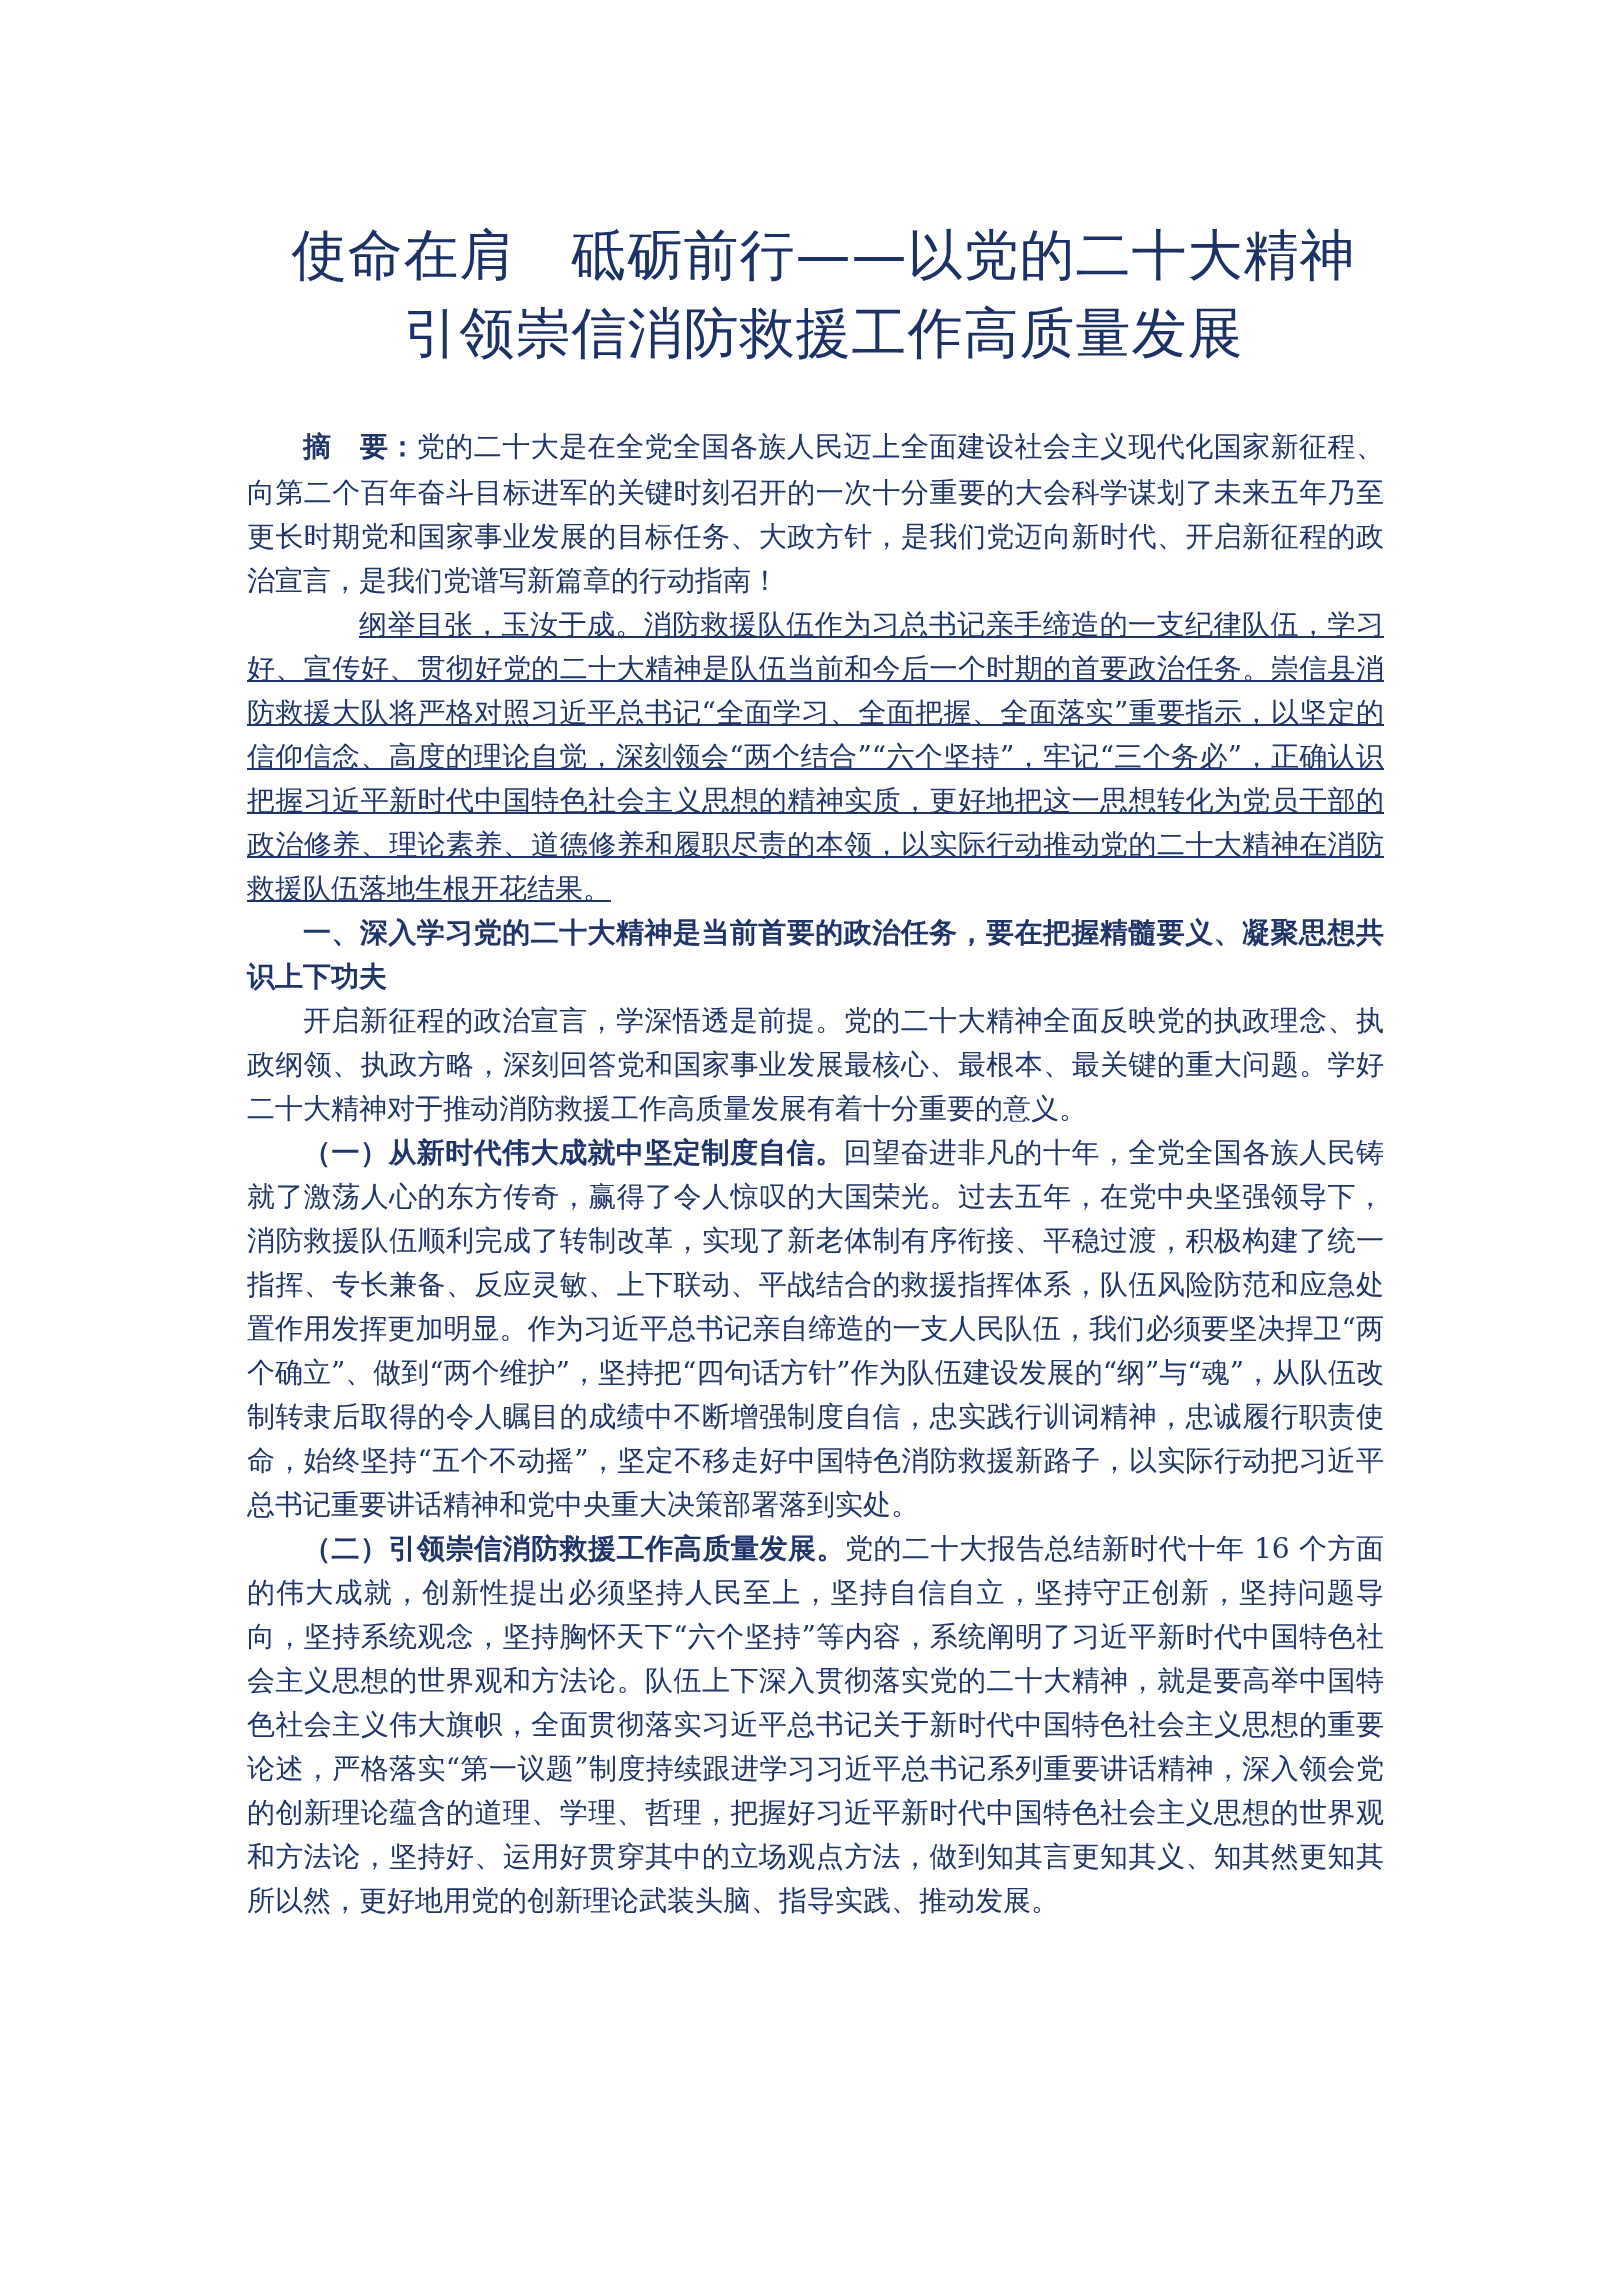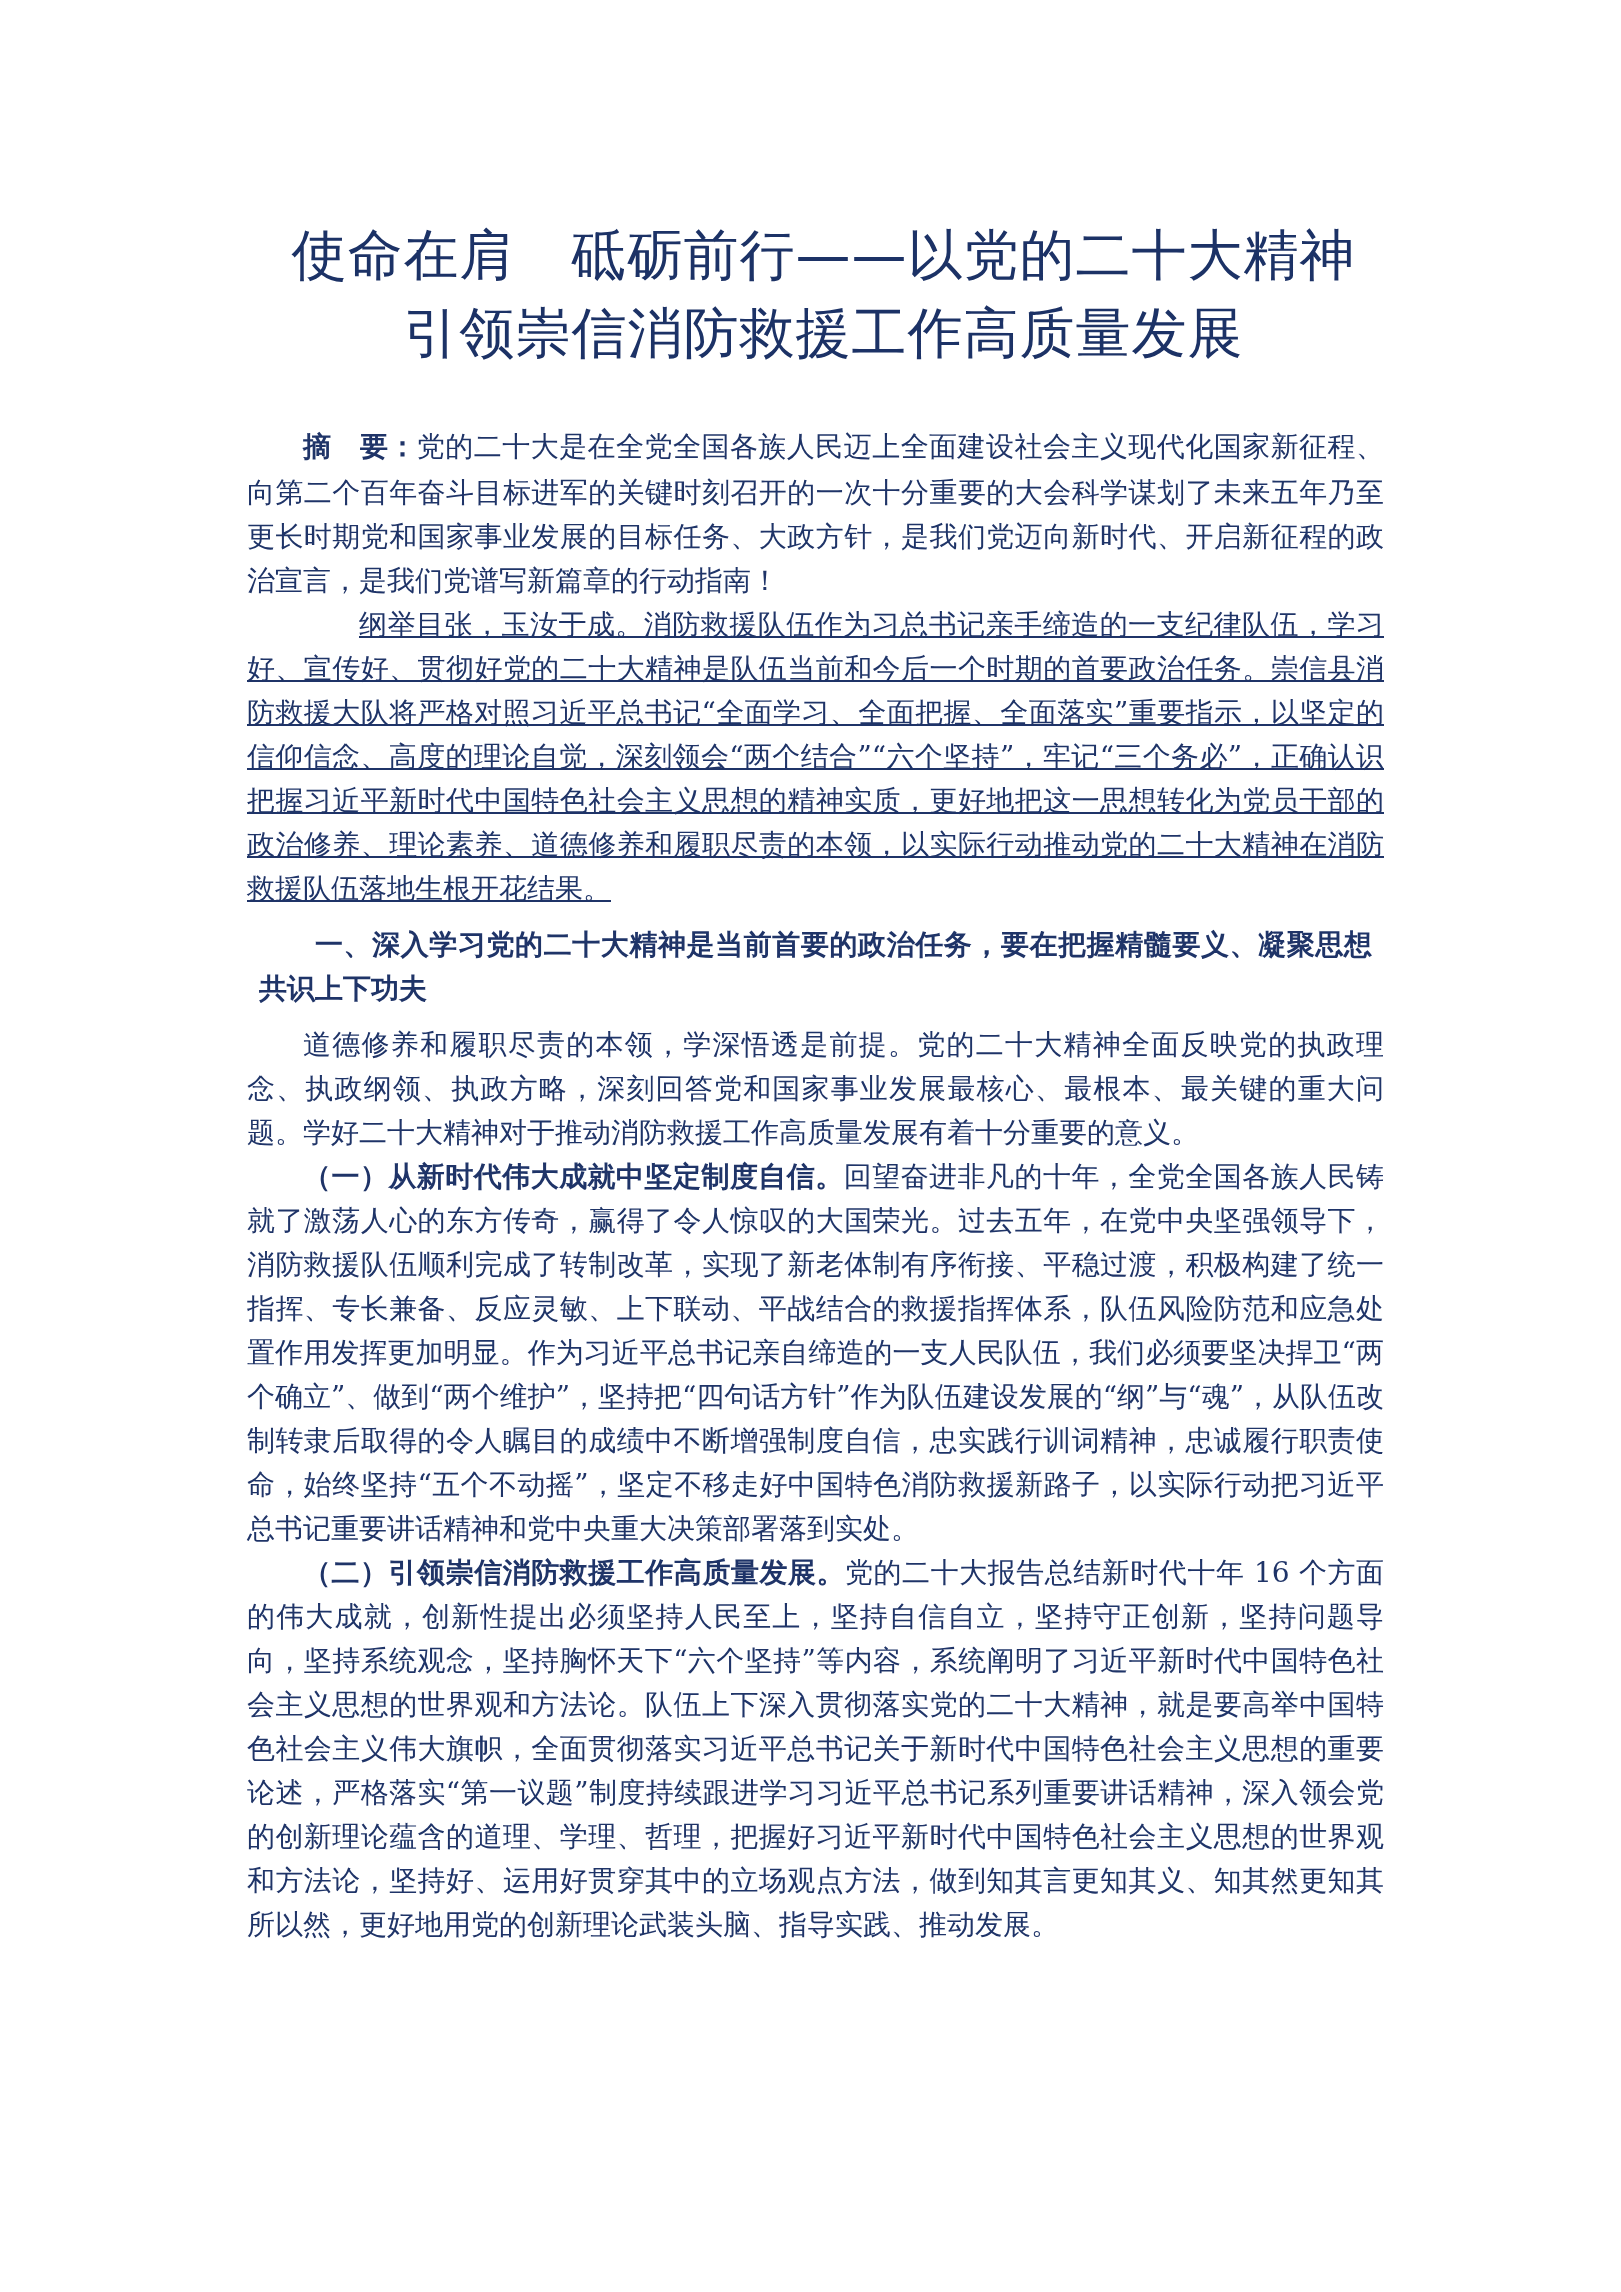--- a/index.html
+++ b/index.html
@@ -50,21 +50,21 @@
       margin: 0;
       text-indent: 2em;
     }
     .body p.indent-wide { text-indent: 4em; text-decoration: underline; }
     .body .label {
       font-weight: bold;
       font-family: Liberation Mono, monospace;
       letter-spacing: 0;
     }
     .body h2 {
-      margin: 12px;
+      margin: 0;
       font-size: 28px;
       line-height: 44px;
       font-weight: bold;
       font-family: "DejaVu Sans", "Liberation Sans", sans-serif;
       text-indent: 2em;
       text-align: justify;
     }
     .body .lead {
       font-weight: bold;
       font-family: "DejaVu Sans", "Liberation Sans", sans-serif;
@@ -81,21 +81,21 @@
   </h1>
 
   <div class="body">
 
     <p style="text-indent:2em;"><span class="label">摘　要：</span><span>党的二十大是在全党全国各族人民迈上全面建设社会主义现代化国家新征程、向第二个百年奋斗目标进军的关键时刻召开的一次十分重要的大会科学谋划了未来五年乃至更长时期党和国家事业发展的目标任务、大政方针，是我们党迈向新时代、开启新征程的政治宣言，是我们党谱写新篇章的行动指南！</span></p>
 
     <p class="indent-wide">纲举目张，玉汝于成。消防救援队伍作为习总书记亲手缔造的一支纪律队伍，学习好、宣传好、贯彻好党的二十大精神是队伍当前和今后一个时期的首要政治任务。崇信县消防救援大队将严格对照习近平总书记“全面学习、全面把握、全面落实”重要指示，以坚定的信仰信念、高度的理论自觉，深刻领会“两个结合”“六个坚持”，牢记“三个务必”，正确认识把握习近平新时代中国特色社会主义思想的精神实质，更好地把这一思想转化为党员干部的政治修养、理论素养、道德修养和履职尽责的本领，以实际行动推动党的二十大精神在消防救援队伍落地生根开花结果。</p>
 
     <h2>一、深入学习党的二十大精神是当前首要的政治任务，要在把握精髓要义、凝聚思想共识上下功夫</h2>
 
-    <p>道德修养和履职尽责的本领，学深悟透是前提。党的二十大精神全面反映党的执政理念、执政纲领、执政方略，深刻回答党和国家事业发展最核心、最根本、最关键的重大问题。学好二十大精神对于推动消防救援工作高质量发展有着十分重要的意义。</p>
+    <p>开启新征程的政治宣言，学深悟透是前提。党的二十大精神全面反映党的执政理念、执政纲领、执政方略，深刻回答党和国家事业发展最核心、最根本、最关键的重大问题。学好二十大精神对于推动消防救援工作高质量发展有着十分重要的意义。</p>
 
     <p><span class="lead">（一）从新时代伟大成就中坚定制度自信。</span><span>回望奋进非凡的十年，全党全国各族人民铸就了激荡人心的东方传奇，赢得了令人惊叹的大国荣光。过去五年，在党中央坚强领导下，消防救援队伍顺利完成了转制改革，实现了新老体制有序衔接、平稳过渡，积极构建了统一指挥、专长兼备、反应灵敏、上下联动、平战结合的救援指挥体系，队伍风险防范和应急处置作用发挥更加明显。作为习近平总书记亲自缔造的一支人民队伍，我们必须要坚决捍卫“两个确立”、做到“两个维护”，坚持把“四句话方针”作为队伍建设发展的“纲”与“魂”，从队伍改制转隶后取得的令人瞩目的成绩中不断增强制度自信，忠实践行训词精神，忠诚履行职责使命，始终坚持“五个不动摇”，坚定不移走好中国特色消防救援新路子，以实际行动把习近平总书记重要讲话精神和党中央重大决策部署落到实处。</span></p>
 
     <p><span class="lead">（二）引领崇信消防救援工作高质量发展。</span><span>党的二十大报告总结新时代十年 16 个方面的伟大成就，创新性提出必须坚持人民至上，坚持自信自立，坚持守正创新，坚持问题导向，坚持系统观念，坚持胸怀天下“六个坚持”等内容，系统阐明了习近平新时代中国特色社会主义思想的世界观和方法论。队伍上下深入贯彻落实党的二十大精神，就是要高举中国特色社会主义伟大旗帜，全面贯彻落实习近平总书记关于新时代中国特色社会主义思想的重要论述，严格落实“第一议题”制度持续跟进学习习近平总书记系列重要讲话精神，深入领会党的创新理论蕴含的道理、学理、哲理，把握好习近平新时代中国特色社会主义思想的世界观和方法论，坚持好、运用好贯穿其中的立场观点方法，做到知其言更知其义、知其然更知其所以然，更好地用党的创新理论武装头脑、指导实践、推动发展。</span></p>
 
 
   </div>
 </div>
 
 

